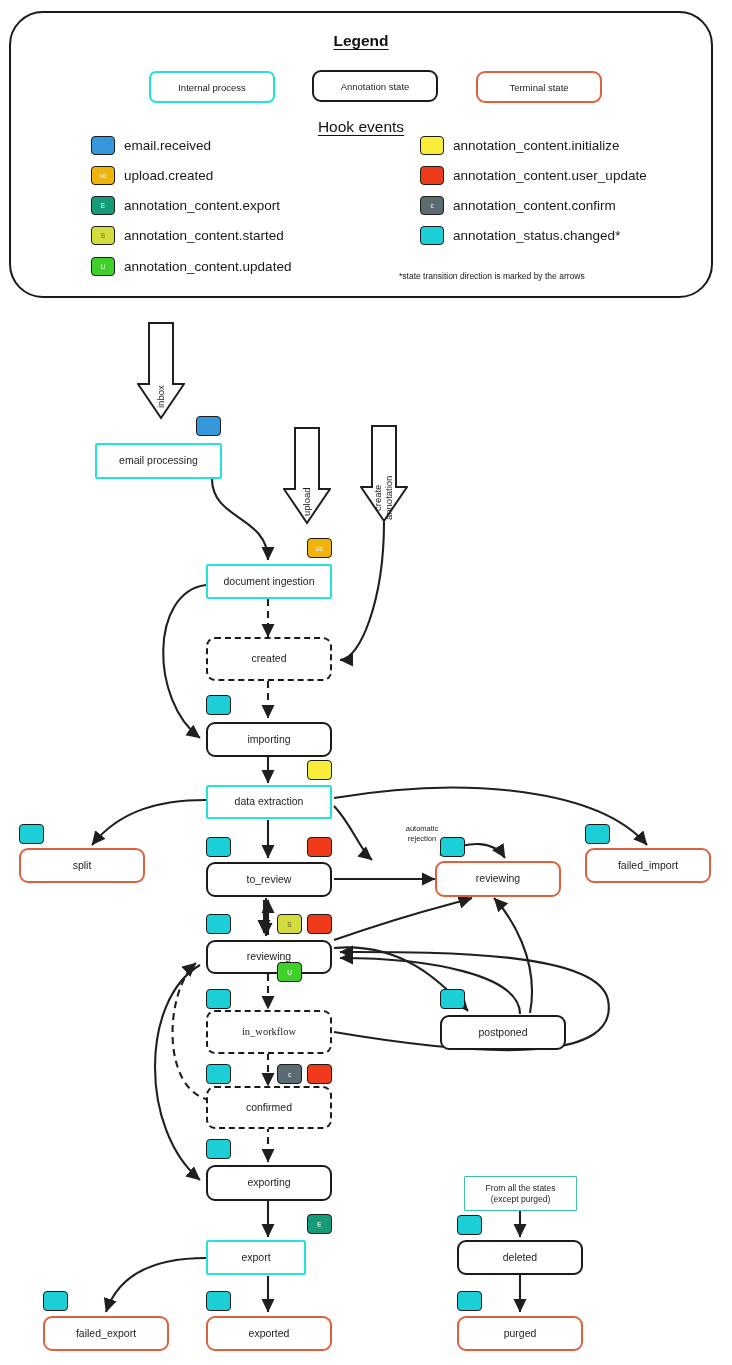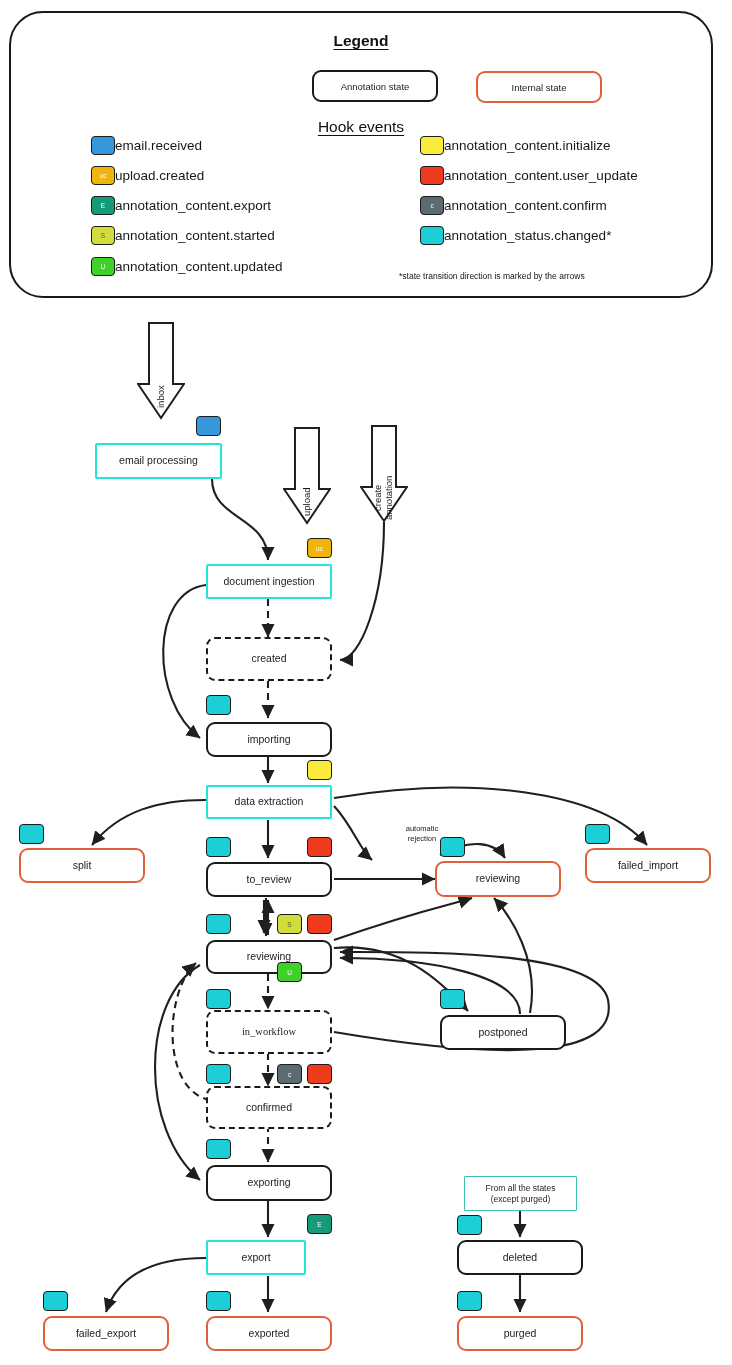--- a/index.html
+++ b/index.html
@@ -74,20 +74,21 @@
     color: #222;
   }
   .lb-internal { left: 138px; top: 58px; width: 126px; border: 2.4px solid #22e4d4; }
   .lb-annot    { left: 301px; top: 57px; width: 126px; border: 2.8px solid #1a1a1a; border-radius: 9px; }
   .lb-terminal { left: 465px; top: 58px; width: 126px; border: 2.4px solid #e0603c; border-radius: 9px; }
 
   .hook-row {
     position: absolute;
     display: flex;
     align-items: center;
+    gap: 9px;
   }
   .hook-label {
     font-size: 13.5px;
     color: #181818;
     white-space: nowrap;
   }
   .swatch {
     width: 24px;
     height: 19px;
     border: 1.6px solid #1c1c1c;
@@ -172,25 +173,28 @@
   }
 </style>
 </head>
 <body>
 
 <div id="canvas">
 
   <div class="legend-panel">
     <div class="legend-title">Legend</div>
 
+    <div class="legend-box lb-internal">
+      <span>Internal process</span>
+    </div>
     <div class="legend-box lb-annot">
       <span>Annotation state</span>
     </div>
     <div class="legend-box lb-terminal">
-      <span>Internal state</span>
+      <span>Terminal state</span>
     </div>
 
     <div class="hook-title">Hook events</div>
 
     <div class="hook-row" style="left:80px; top:123px;">
       <span class="swatch" style="background:#3498db"></span>
       <span class="hook-label">email.received</span>
     </div>
     <div class="hook-row" style="left:80px; top:153px;">
       <span class="swatch" style="background:#f0b40b">uc</span>

